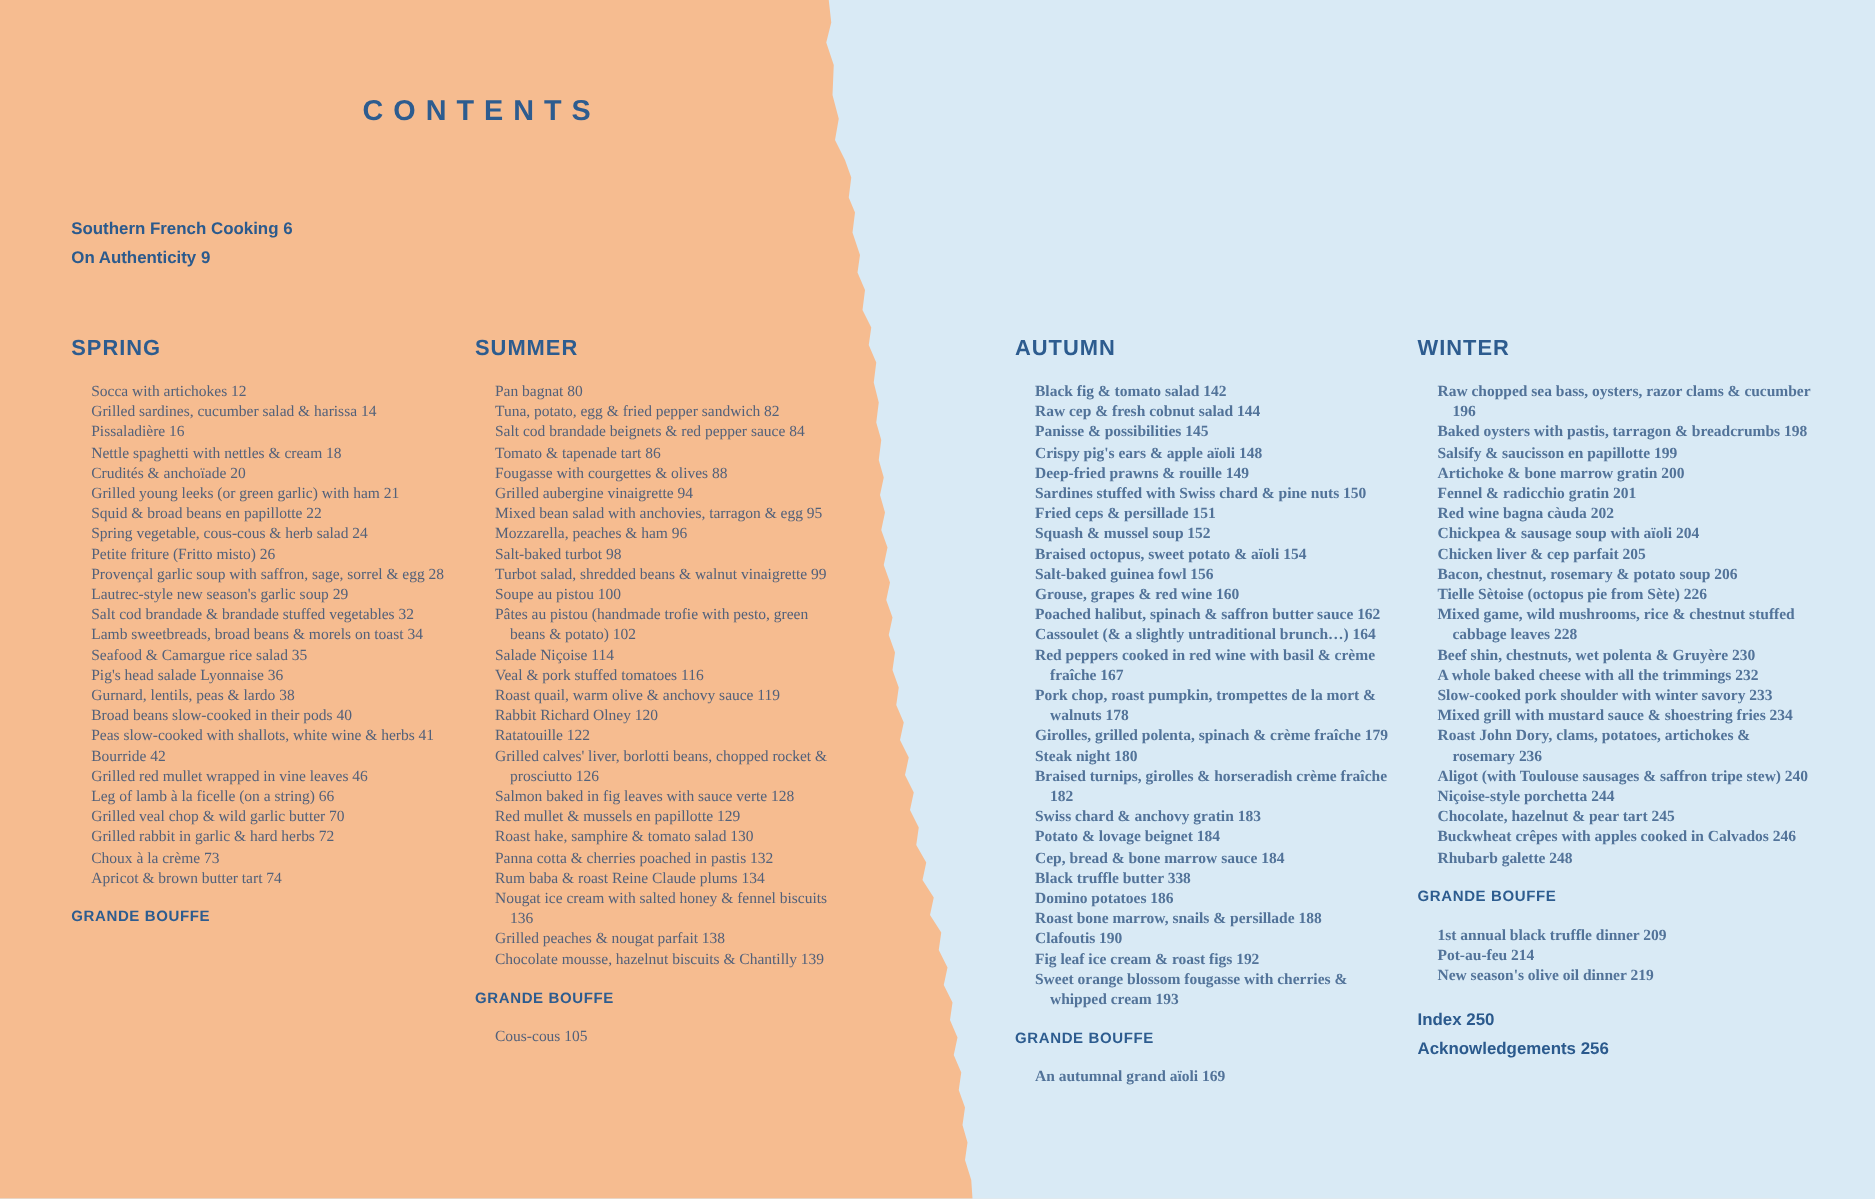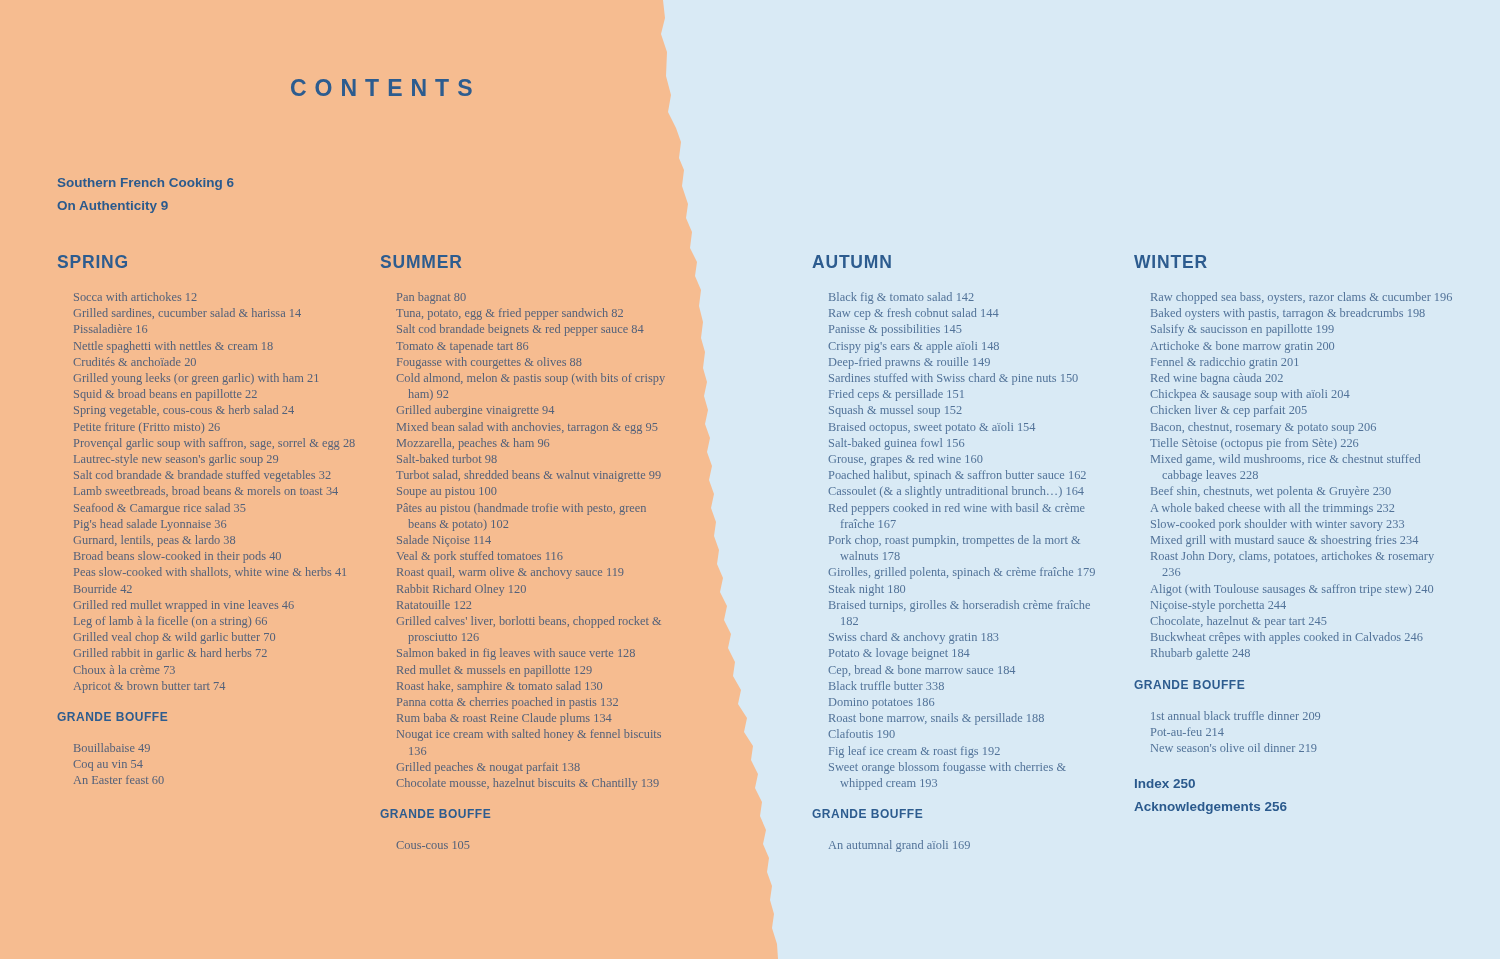--- a/index.html
+++ b/index.html
@@ -26,31 +26,31 @@
     line-height:23px;
     color:#2b5a8d;
   }
   .season-col{position:absolute;top:252px;}
   .season-heading{
     font-family:"Liberation Sans", sans-serif;
     font-weight:bold;
     font-size:17.5px;
     letter-spacing:0.8px;
     color:#2d5c8f;
-    margin:0 0 13px 0;
+    margin:16px 0 13px 0;
   }
   .entries{margin:16px;}
   .entry{
     font-size:12.4px;
     line-height:16.2px;
     padding-left:12px;
     text-indent:-12px;
   }
   .orange-side .entry{color:#53617a;}
-  .blue-side .entry{color:#527399;}
+  .blue-side .entry{color:#527399;font-weight:bold;}
   .bouffe-heading{
     font-family:"Liberation Sans", sans-serif;
     font-weight:bold;
     font-size:12px;
     letter-spacing:0.5px;
     color:#2d5c8f;
     margin:14px 0 6px 0;
   }
   .footer-block{}
   .footer-line{
@@ -109,36 +109,30 @@
         <div class="entry">Peas slow-cooked with shallots, white wine &amp; herbs 41</div>
         <div class="entry">Bourride 42</div>
         <div class="entry">Grilled red mullet wrapped in vine leaves 46</div>
         <div class="entry">Leg of lamb à la ficelle (on a string) 66</div>
         <div class="entry">Grilled veal chop &amp; wild garlic butter 70</div>
         <div class="entry">Grilled rabbit in garlic &amp; hard herbs 72</div>
         <div class="entry">Choux à la crème 73</div>
         <div class="entry">Apricot &amp; brown butter tart 74</div>
       </div>
     <h3 class="bouffe-heading">GRANDE BOUFFE</h3>
-    <div class="entries">
-        <div class="entry">Bouillabaise 49</div>
-        <div class="entry">Coq au vin 54</div>
-        <div class="entry">An Easter feast 60</div>
-      </div>
   </div>
 
   <div class="season-col orange-side" style="left:380px;width:310px;">
     <h2 class="season-heading">SUMMER</h2>
     <div class="entries">
         <div class="entry">Pan bagnat 80</div>
         <div class="entry">Tuna, potato, egg &amp; fried pepper sandwich 82</div>
         <div class="entry">Salt cod brandade beignets &amp; red pepper sauce 84</div>
         <div class="entry">Tomato &amp; tapenade tart 86</div>
         <div class="entry">Fougasse with courgettes &amp; olives 88</div>
-        <div class="entry">Cold almond, melon &amp; pastis soup (with bits of crispy ham) 92</div>
         <div class="entry">Grilled aubergine vinaigrette 94</div>
         <div class="entry">Mixed bean salad with anchovies, tarragon &amp; egg 95</div>
         <div class="entry">Mozzarella, peaches &amp; ham 96</div>
         <div class="entry">Salt-baked turbot 98</div>
         <div class="entry">Turbot salad, shredded beans &amp; walnut vinaigrette 99</div>
         <div class="entry">Soupe au pistou 100</div>
         <div class="entry">Pâtes au pistou (handmade trofie with pesto, green beans &amp; potato) 102</div>
         <div class="entry">Salade Niçoise 114</div>
         <div class="entry">Veal &amp; pork stuffed tomatoes 116</div>
         <div class="entry">Roast quail, warm olive &amp; anchovy sauce 119</div>

